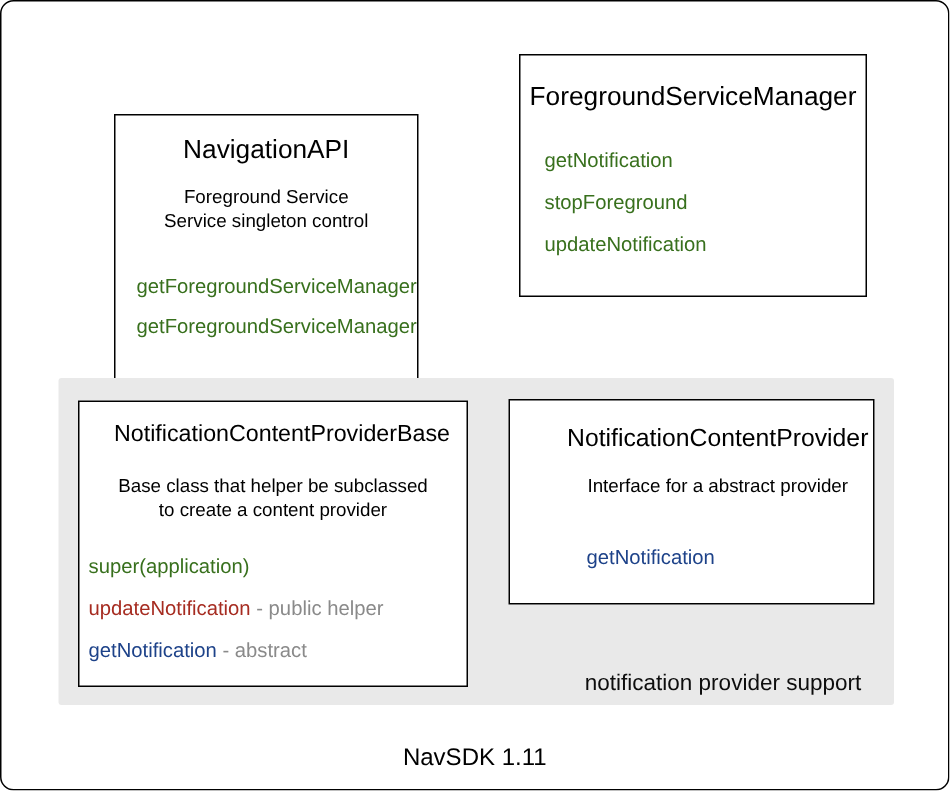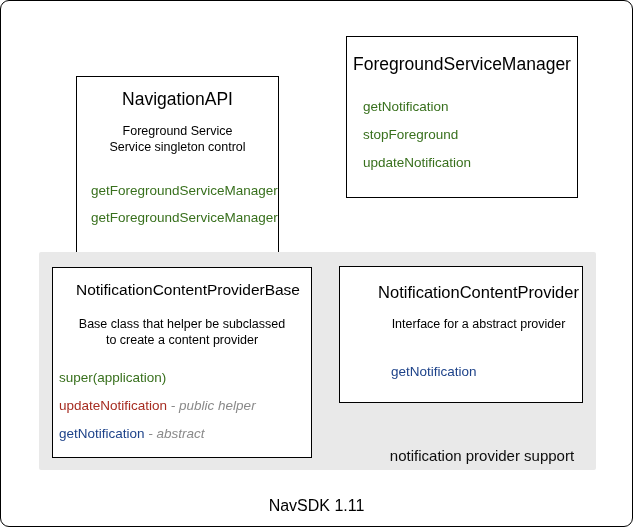--- a/index.html
+++ b/index.html
@@ -36,21 +36,21 @@
     line-height: 16px;
   }
   .methods {
     font-size: 13.5px;
     line-height: 16px;
   }
   .method { white-space: nowrap; }
   .m-name[data-color="green"] { color: var(--method-green, #38701d); }
   .m-name[data-color="red"]   { color: var(--method-red, #a62c21); }
   .m-name[data-color="blue"]  { color: var(--method-blue, #1d4289); text-align: center; }
-  .m-note { color: var(--note-gray, #8a8a8a); font-style: italic; }
+  .m-note { color: var(--note-gray, #8a8a8a); }
 
   
   .box-nav-api { left: 75px; top: 75px; width: 203px; height: 178px; }
   .box-nav-api .box-title { margin-top: 12px; font-size: 17.5px; }
   .box-nav-api .box-desc { margin-top: 13px; }
   .box-nav-api .methods { margin-top: 28px; padding-left: 14px; }
   .box-nav-api .method { margin-bottom: 11px; }
 
   
   .box-fsm { left: 345px; top: 35px; width: 232px; height: 162px; }

